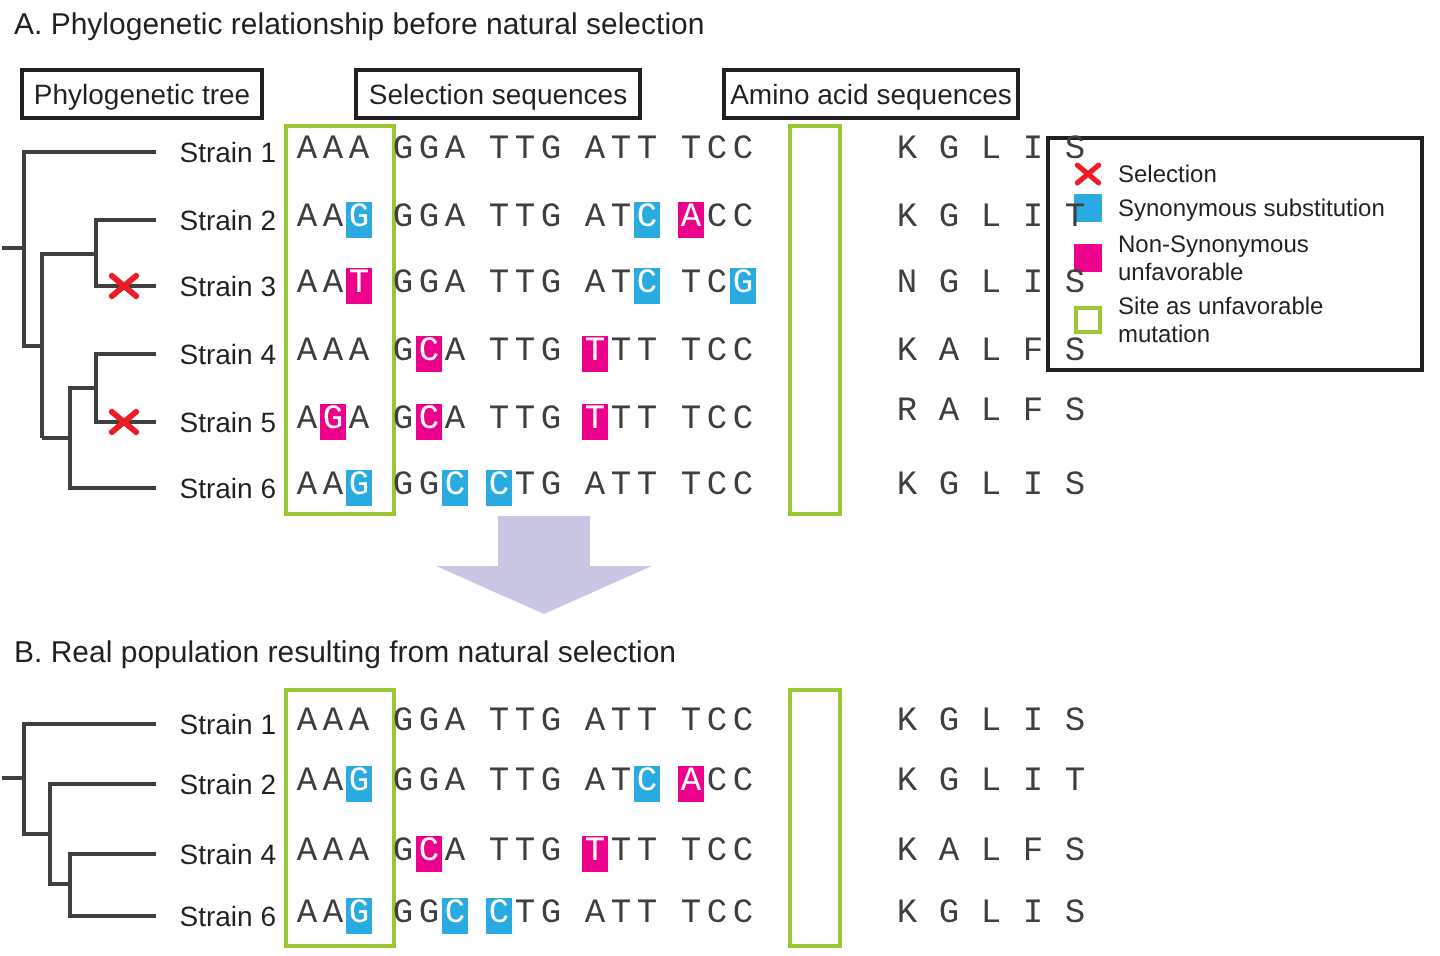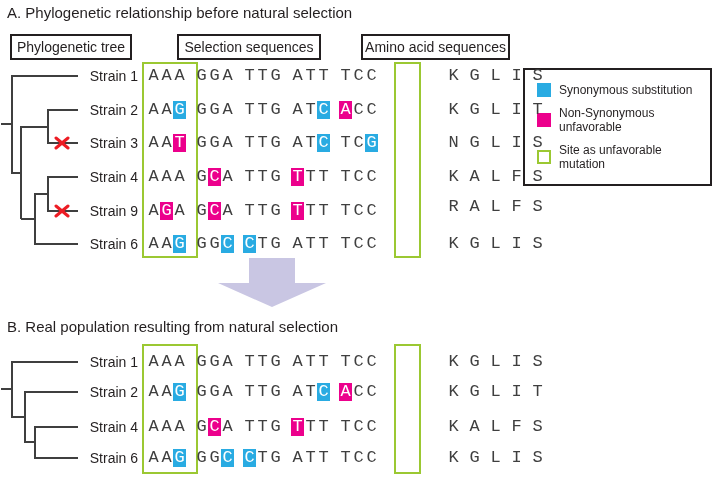--- a/index.html
+++ b/index.html
@@ -44,20 +44,27 @@
   </div>
   <div class="hdr-box" style="left:177px;top:34px;width:140px">
     <span>Selection sequences</span>
   </div>
   <div class="hdr-box" style="left:361px;top:34px;width:145px">
     <span>Amino acid sequences</span>
   </div>
 
   <div id="legend">
     <div class="legend-item">
+      <svg class="swatch" width="16" height="14" viewBox="0 0 16 14">
+        <line x1="2" y1="2" x2="14" y2="12" style="stroke:var(--sel,#ed1c24);stroke-width:3;stroke-linecap:round"></line>
+        <line x1="2" y1="12" x2="14" y2="2" style="stroke:var(--sel,#ed1c24);stroke-width:3;stroke-linecap:round"></line>
+      </svg>
+      <span>Selection</span>
+    </div>
+    <div class="legend-item">
       <span class="swatch syn"></span>
       <span>Synonymous substitution</span>
     </div>
     <div class="legend-item">
       <span class="swatch non"></span>
       <span>Non-Synonymous unfavorable</span>
     </div>
     <div class="legend-item">
       <span class="swatch site"></span>
       <span>Site as unfavorable mutation</span>
@@ -200,21 +207,21 @@
         <span class="non">T</span>
         <span>T</span>
         <span>T</span>
       </div>
       <div class="codon" style="left: 339px; top: 167px;">
         <span>T</span>
         <span>C</span>
         <span>C</span>
       </div>
       <div class="amino" style="left: 395px; top: 167px;"><span>K</span><span>A</span><span>L</span><span>F</span><span>S</span></div>
-      <div class="strain-label" style="left: 60px; top: 201px;">Strain 9</div>
+      <div class="strain-label" style="left: 60px; top: 201px;">Strain 5</div>
       <svg class="x-mark" viewBox="0 0 16 14" style="left: 54px; top: 204px;">
         <line x1="2" y1="2" x2="14" y2="12" style="stroke:var(--sel);stroke-width:3;stroke-linecap:round"></line>
         <line x1="2" y1="12" x2="14" y2="2" style="stroke:var(--sel);stroke-width:3;stroke-linecap:round"></line>
       </svg>
       <div class="codon" style="left: 147px; top: 201px;">
         <span>A</span>
         <span class="non">G</span>
         <span>A</span>
       </div>
       <div class="codon" style="left: 195px; top: 201px;">

